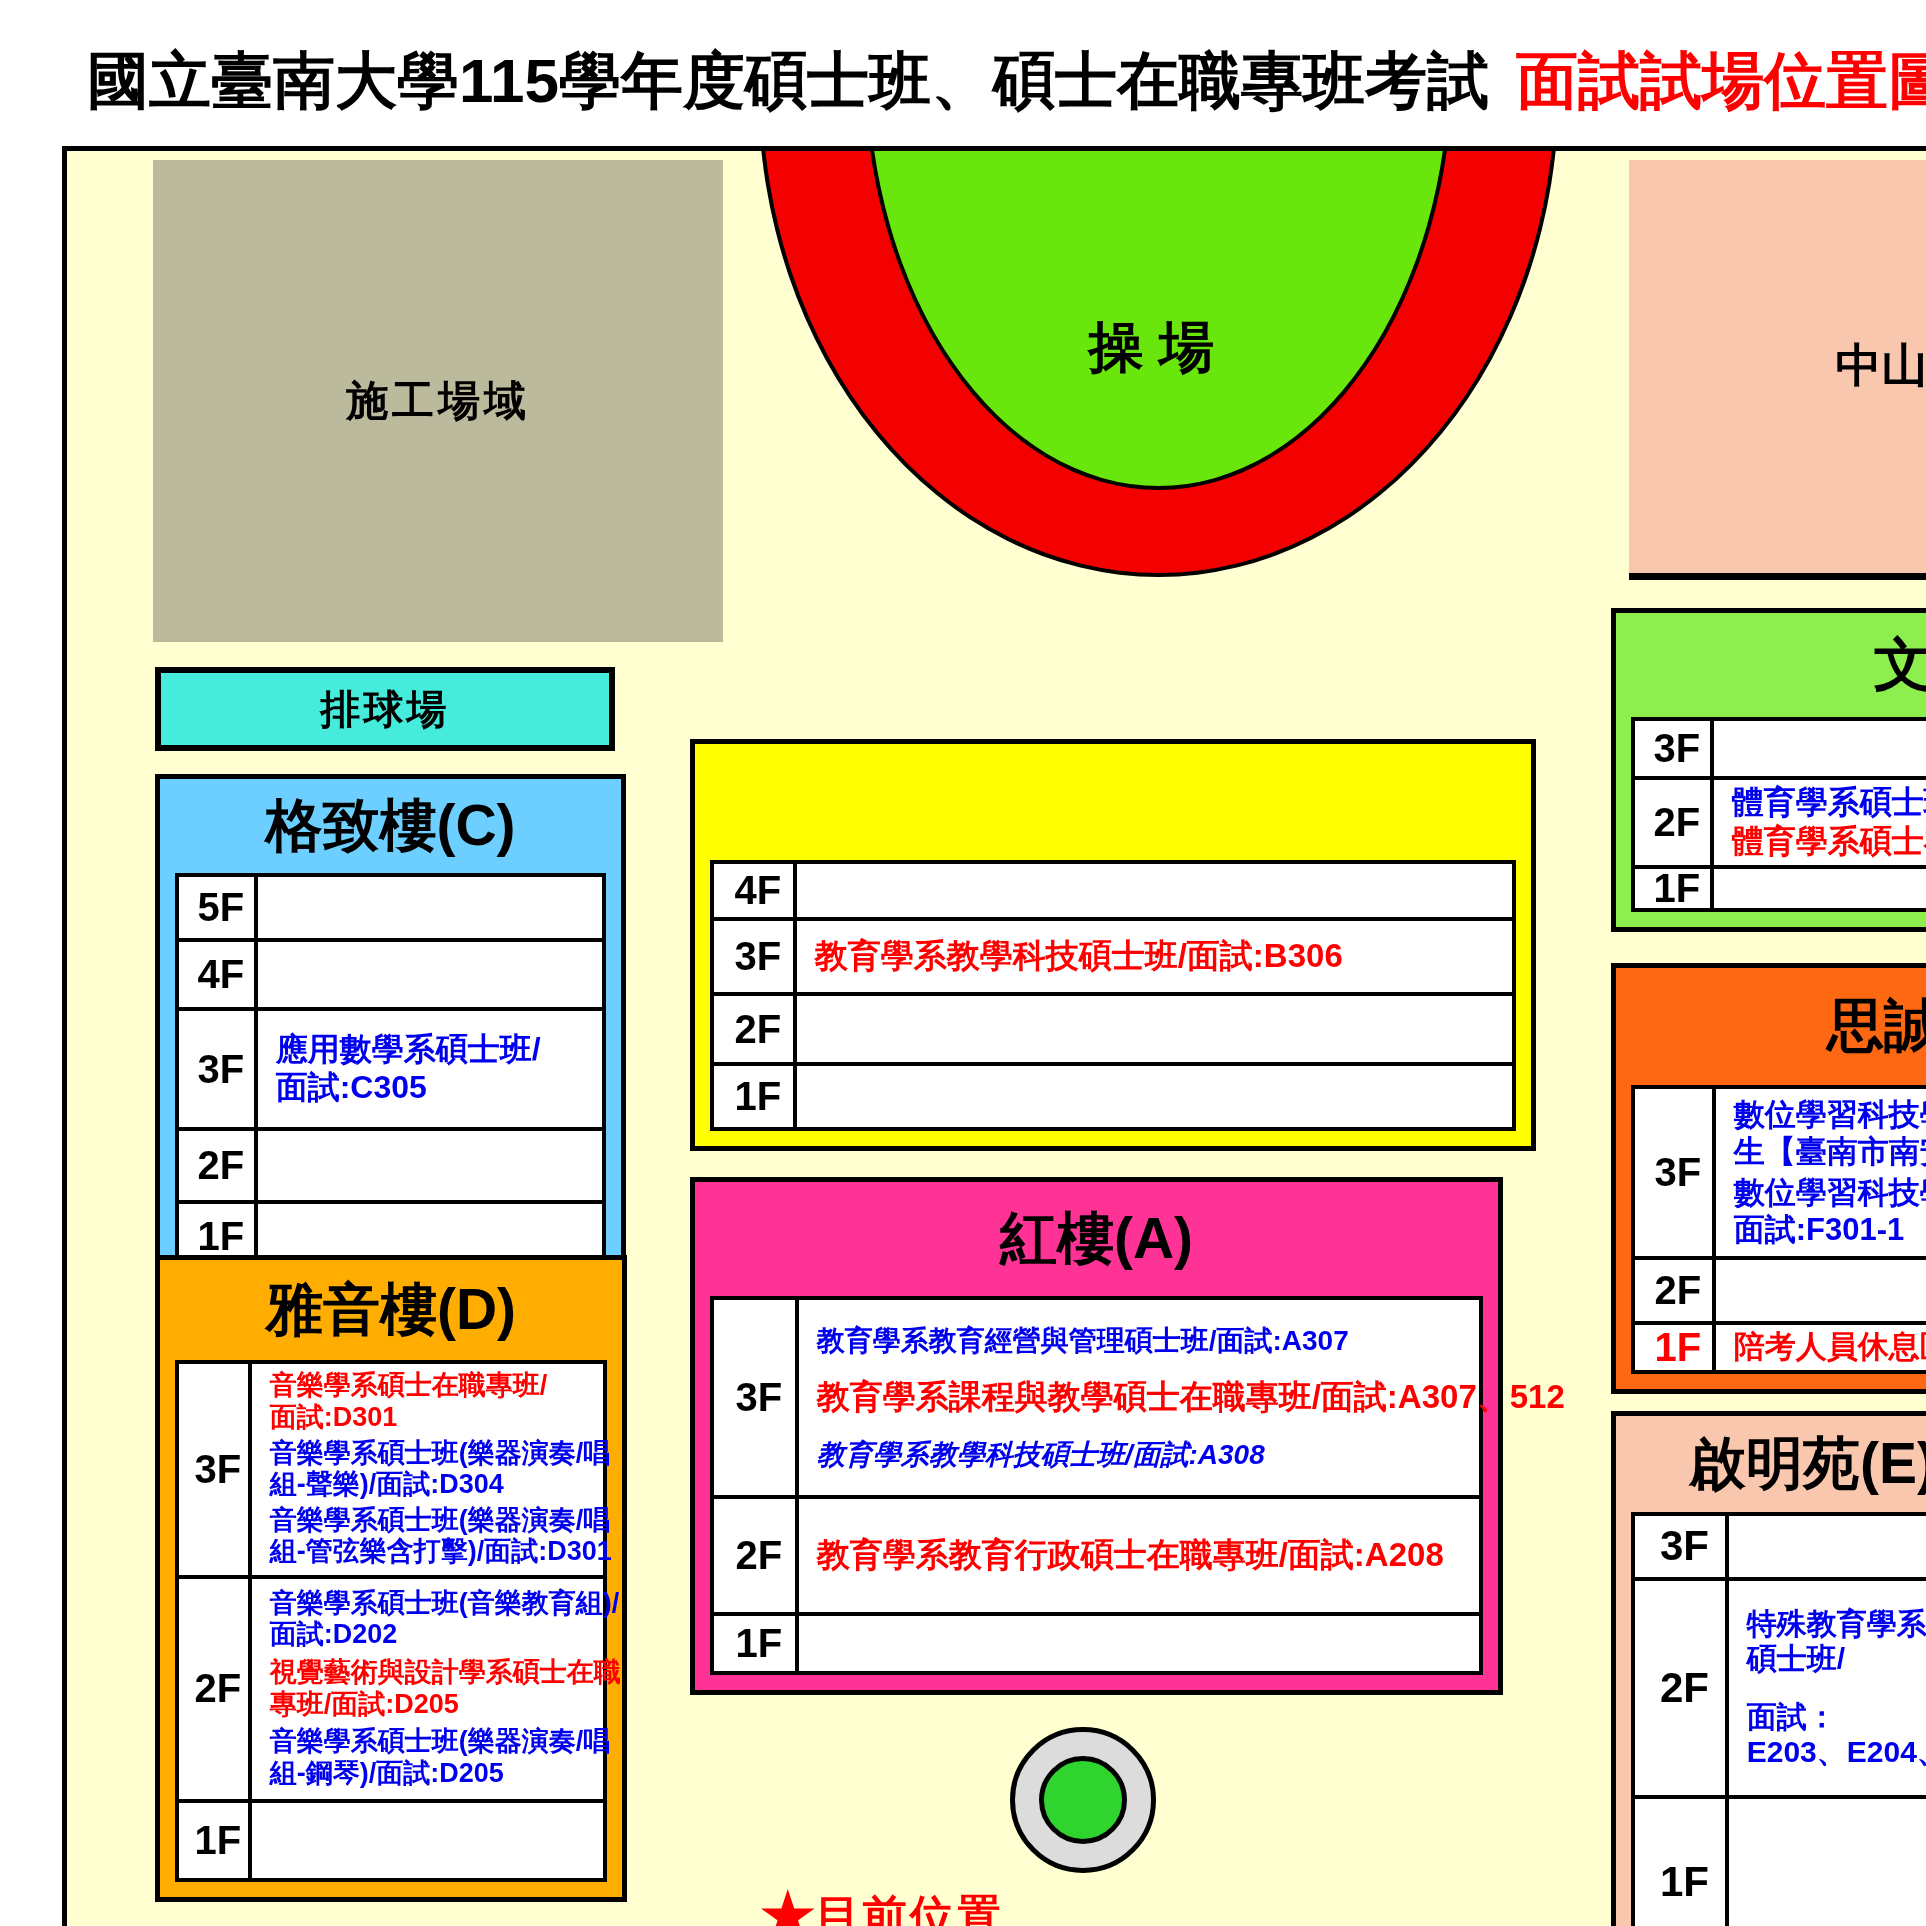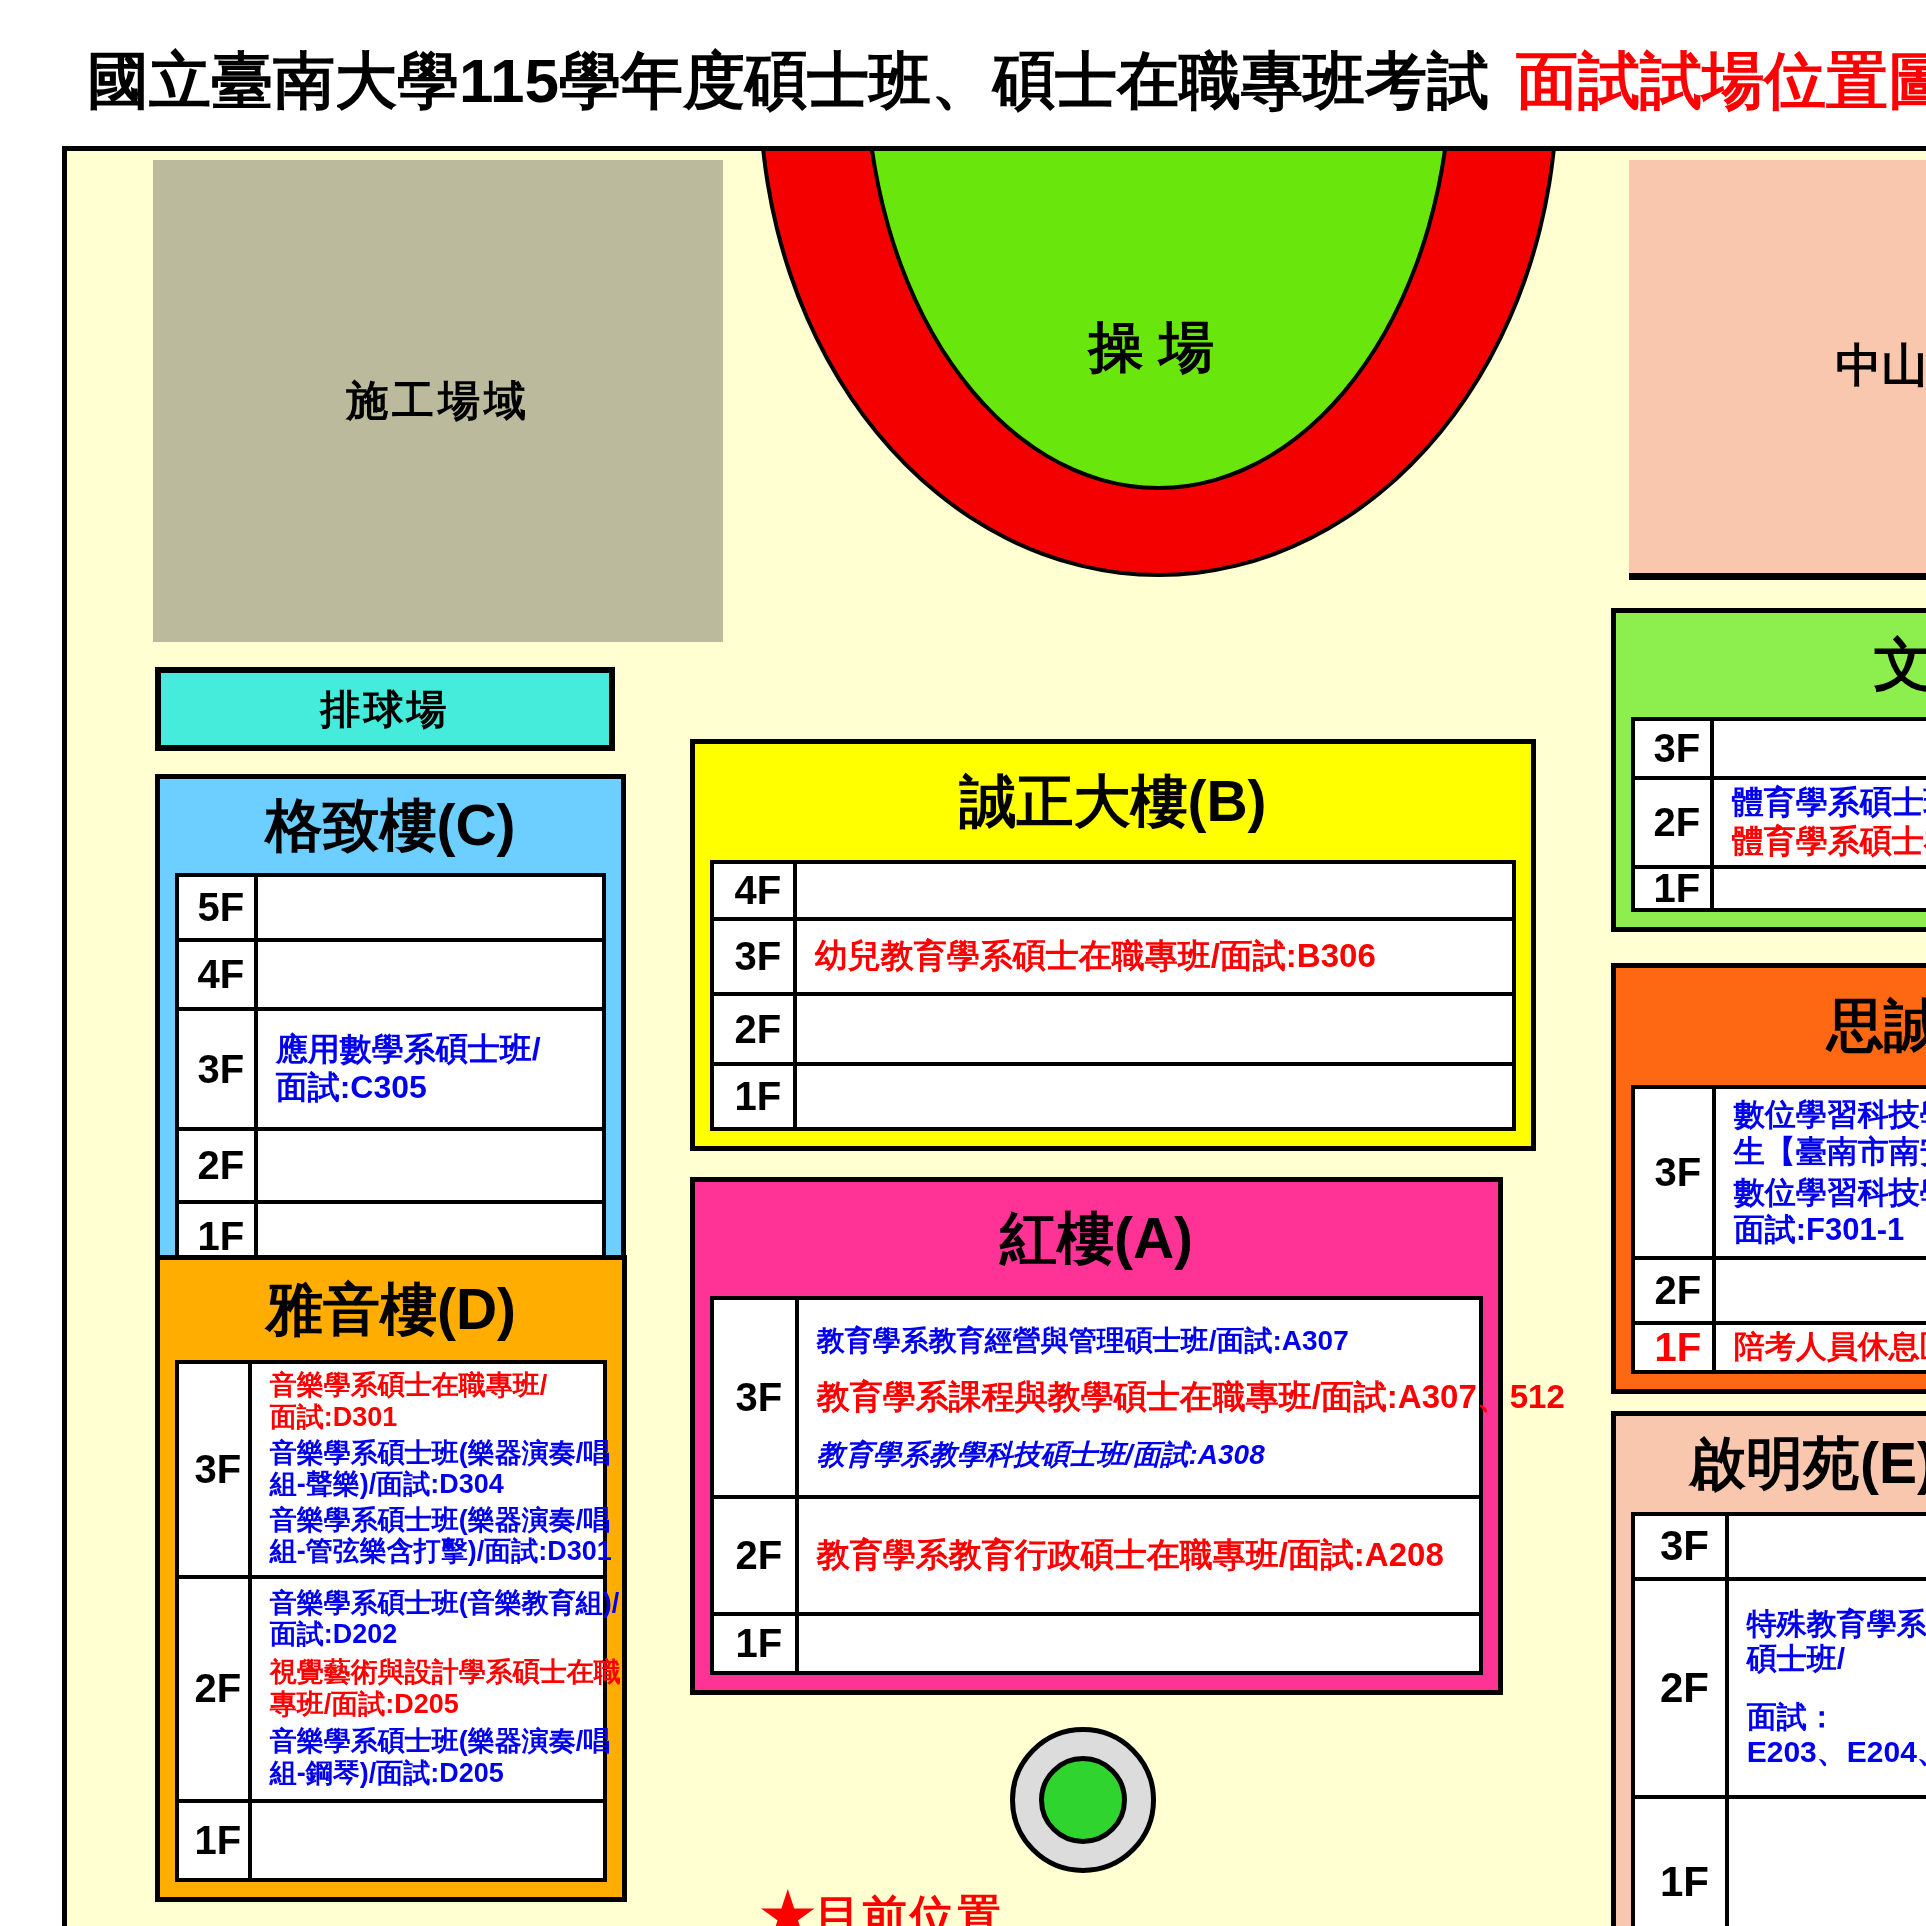--- a/index.html
+++ b/index.html
@@ -115,31 +115,30 @@
             <div class="floor-label" style="width: 79px; font-size: 40px;">2F</div>
             <div class="floor-content"></div>
           </div>
           <div class="floor-row" style="flex: 162 1 0px;">
             <div class="floor-label" style="width: 79px; font-size: 40px;">1F</div>
             <div class="floor-content"></div>
           </div>
         </div>
       </div>
       <div class="bldg" style="left: 623px; top: 588px; width: 846px; height: 412px; background: rgb(255, 255, 0);">
-        <div class="bldg-name" style="height: 116px; font-size: 57px;">誠正大樓(B)</div>
         <div class="bldg-table" style="top: 116px;">
           <div class="floor-row" style="flex: 150 1 0px;">
             <div class="floor-label" style="width: 83px; font-size: 40px;">4F</div>
             <div class="floor-content"></div>
           </div>
           <div class="floor-row" style="flex: 200 1 0px;">
             <div class="floor-label" style="width: 83px; font-size: 40px;">3F</div>
             <div class="floor-content">
               <div class="entry" style="color: rgb(255, 0, 0); font-size: 33px;">
-                <div>幼兒教育學系碩士在職專班/面試:B306</div>
+                <div>教育學系教學科技碩士班/面試:B306</div>
               </div>
             </div>
           </div>
           <div class="floor-row" style="flex: 185 1 0px;">
             <div class="floor-label" style="width: 83px; font-size: 40px;">2F</div>
             <div class="floor-content"></div>
           </div>
           <div class="floor-row" style="flex: 170 1 0px;">
             <div class="floor-label" style="width: 83px; font-size: 40px;">1F</div>
             <div class="floor-content"></div>

